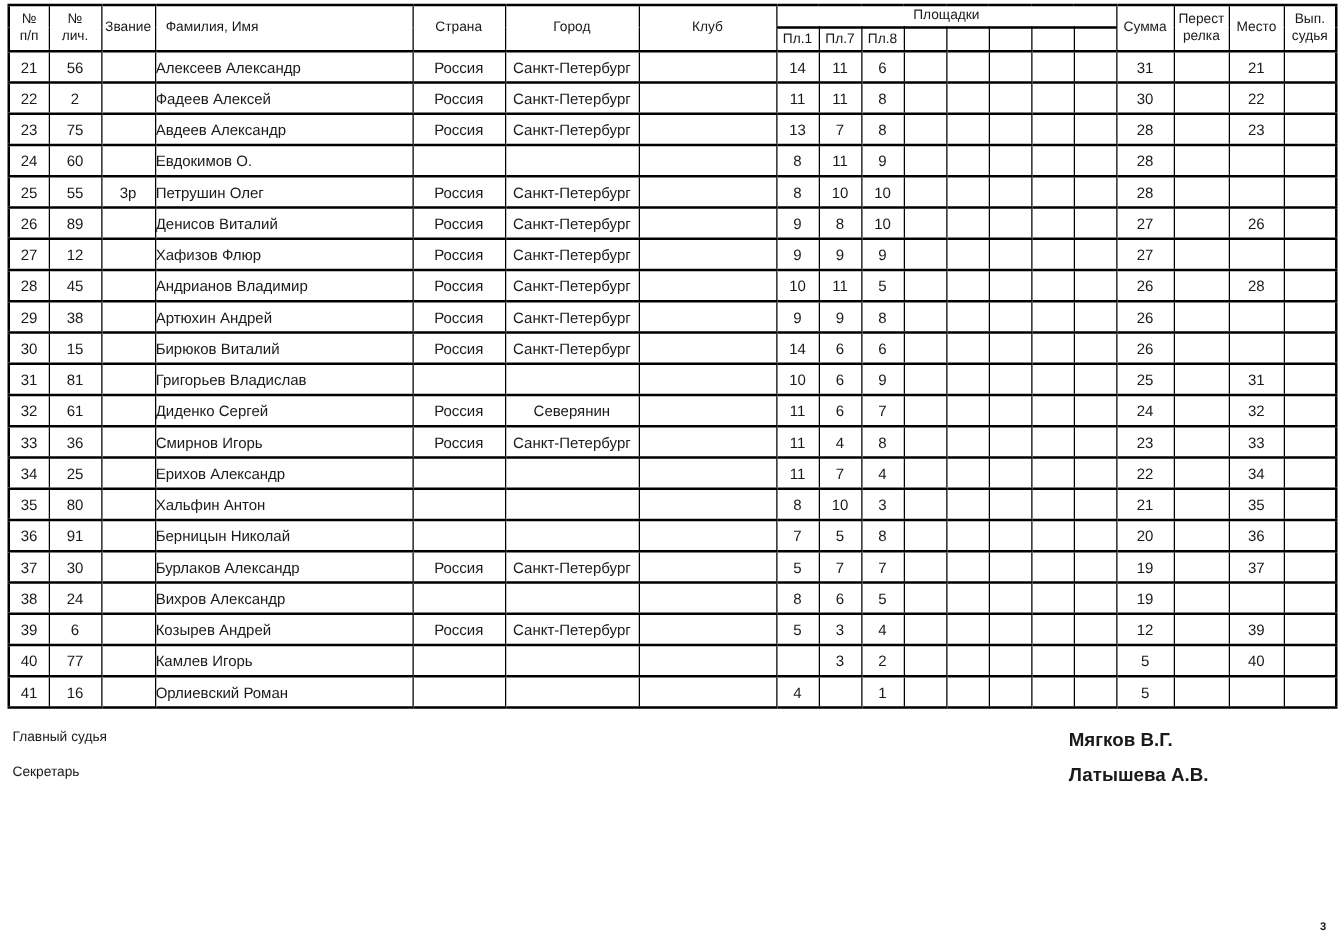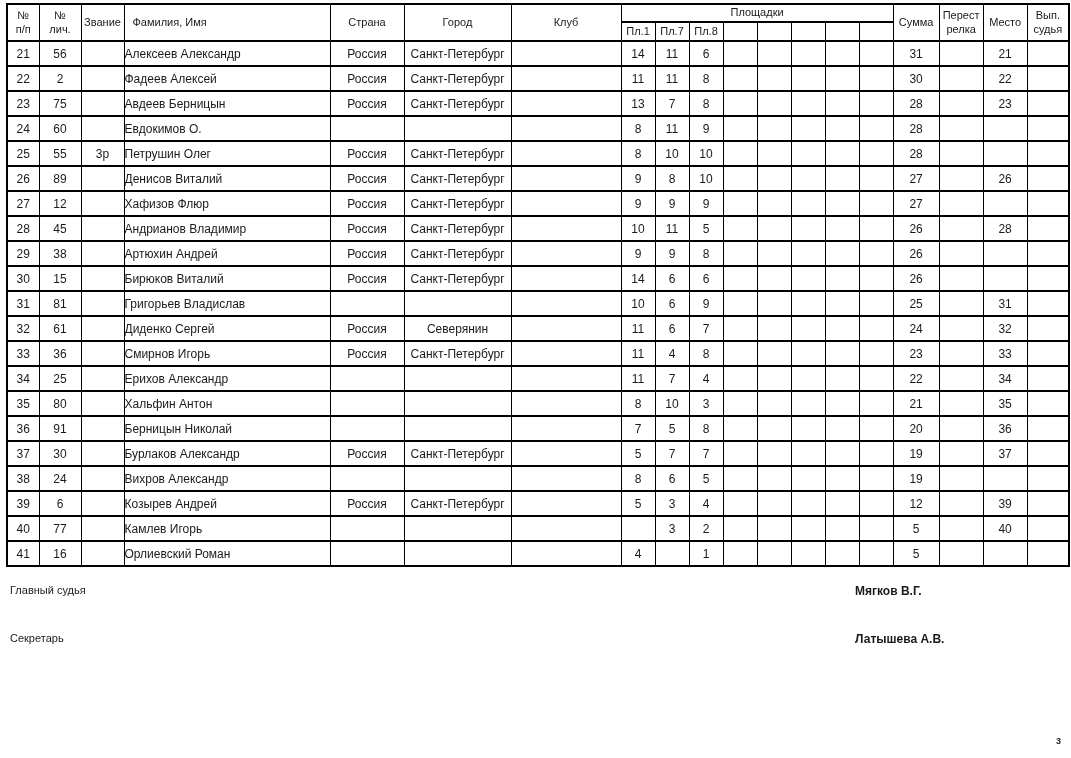--- a/index.html
+++ b/index.html
@@ -27,23 +27,23 @@
   }
   table.results th.h-left{text-align:left;padding-left:8px;white-space:nowrap;}
   tr.hdr-top{height:18px;}
   tr.hdr-sub{height:19px;}
   table.results td{
     font-size:12px;text-align:center;vertical-align:middle;white-space:nowrap;
   }
   table.results td.left{text-align:left;}
   table.results tbody tr{height:25px;}
   .sig-label{position:absolute;left:10px;font-size:11px;font-weight:normal;}
-  .sig-name{position:absolute;left:855px;font-size:12px;font-weight:bold;}
+  .sig-name{position:absolute;left:855px;font-size:15px;font-weight:bold;}
   .row1{top:584px;}
-  .row2{top:612px;margin-top:20px;}
+  .row2{top:612px;}
   .page-num{position:absolute;top:736px;right:10px;font-size:9px;font-weight:bold;}
 </style>
 </head>
 <body>
 
 <table class="results">
   <colgroup>
     <col style="width:32px">
       <col style="width:42px">
       <col style="width:43px">
@@ -134,21 +134,21 @@
         <td></td>
         <td>30</td>
         <td></td>
         <td>22</td>
         <td></td>
       </tr>
       <tr>
         <td>23</td>
         <td>75</td>
         <td></td>
-        <td class="left">Авдеев Берницын</td>
+        <td class="left">Авдеев Александр</td>
         <td>Россия</td>
         <td>Санкт-Петербург</td>
         <td class="left"></td>
         <td>13</td>
         <td>7</td>
         <td>8</td>
         <td></td>
         <td></td>
         <td></td>
         <td></td>

